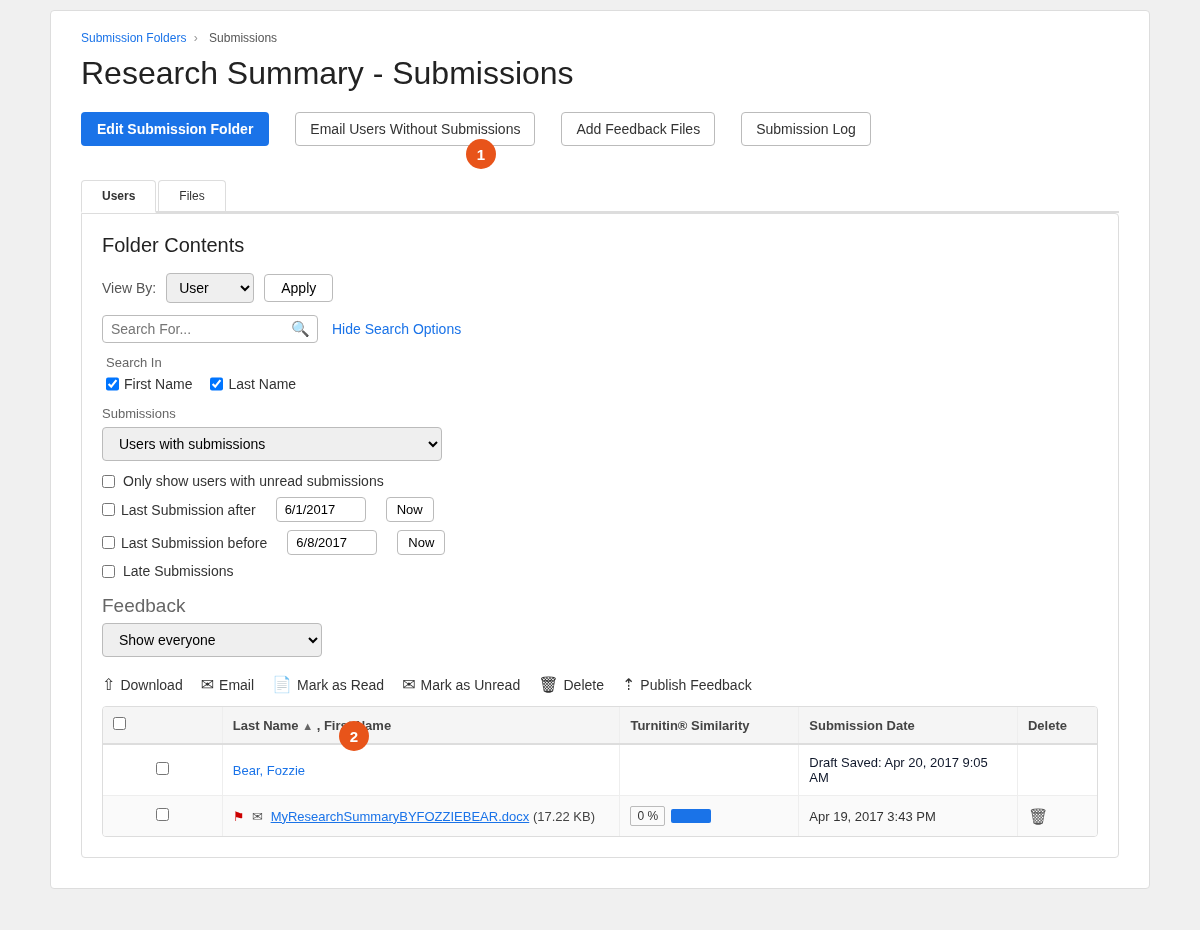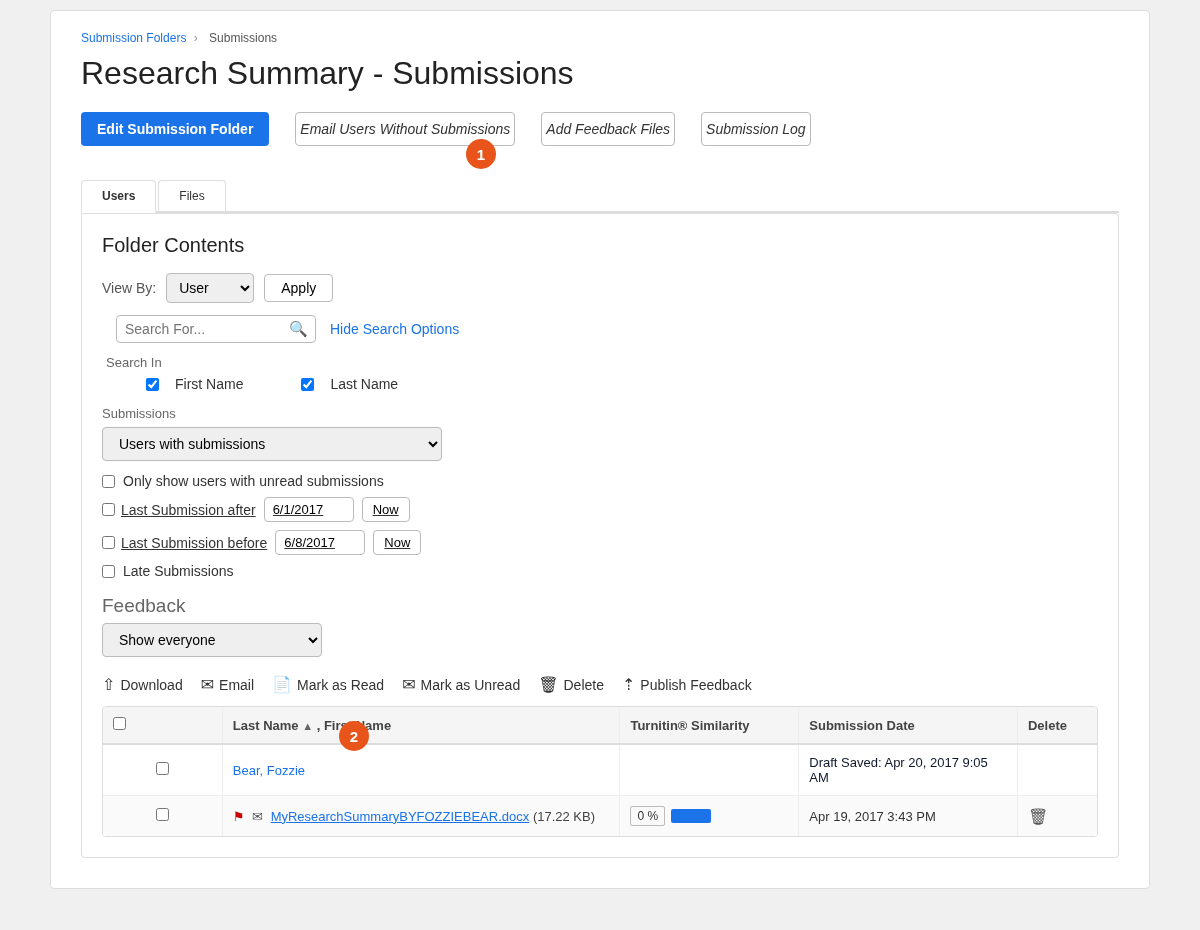--- a/index.html
+++ b/index.html
@@ -45,25 +45,24 @@
       padding: 8px 16px;
       border-radius: 4px;
       cursor: pointer;
       font-size: 14px;
       font-weight: bold;
     }
     .btn-secondary {
       background: #fff;
       color: #333;
       border: 1px solid #bbb;
-      padding: 8px 4px;
-      border-radius: 4px;
-      cursor: pointer;
-      font-size: 14px;
-      font-style: italic;
+      padding: 8px 14px;
+      border-radius: 4px;
+      cursor: pointer;
+      font-size: 14px;
     }
     .tabs {
       display: flex;
       border-bottom: 2px solid #ddd;
       margin-bottom: 0;
     }
     .tab {
       padding: 8px 20px;
       cursor: pointer;
       border: 1px solid #ddd;
@@ -124,23 +123,22 @@
     .search-input-wrap {
       position: relative;
       display: flex;
       align-items: center;
     }
     .search-input {
       border: 1px solid #bbb;
       border-radius: 4px;
       padding: 5px 30px 5px 8px;
       font-size: 14px;
-      width: 200px;
+      width: 216px;
       color: #999;
-      margin-left: 14px;
     }
     .search-icon {
       position: absolute;
       right: 8px;
       color: #888;
       font-size: 15px;
     }
     .hide-search-link {
       color: #1a73e8;
       font-size: 14px;
@@ -156,25 +154,23 @@
       color: #666;
       margin-bottom: 6px;
     }
     .checkbox-row {
       display: flex;
       gap: 18px;
       align-items: center;
     }
     .checkbox-row label {
       display: flex;
-      align-items: center;
-      gap: 16px;
-      font-size: 14px;
-      cursor: pointer;
-      margin-left: 40px;
+      gap: 5px;
+      font-size: 14px;
+      cursor: pointer;
     }
     .submissions-section { margin-top: 14px; }
     .submissions-label {
       font-size: 13px;
       color: #666;
       margin-bottom: 6px;
     }
     .submissions-select-wrap {
       position: relative;
       display: inline-block;
@@ -193,23 +189,22 @@
     .filter-checkbox-row {
       display: flex;
       align-items: center;
       gap: 8px;
       margin-bottom: 8px;
       font-size: 14px;
     }
     .date-row {
       display: flex;
       align-items: center;
-      gap: 8px;
+      gap: 20px;
       margin-bottom: 8px;
-      text-decoration: underline;
     }
     .date-row label {
       display: flex;
       align-items: center;
       gap: 6px;
       font-size: 14px;
     }
     .date-input {
       border: 1px solid #bbb;
       border-radius: 4px;

